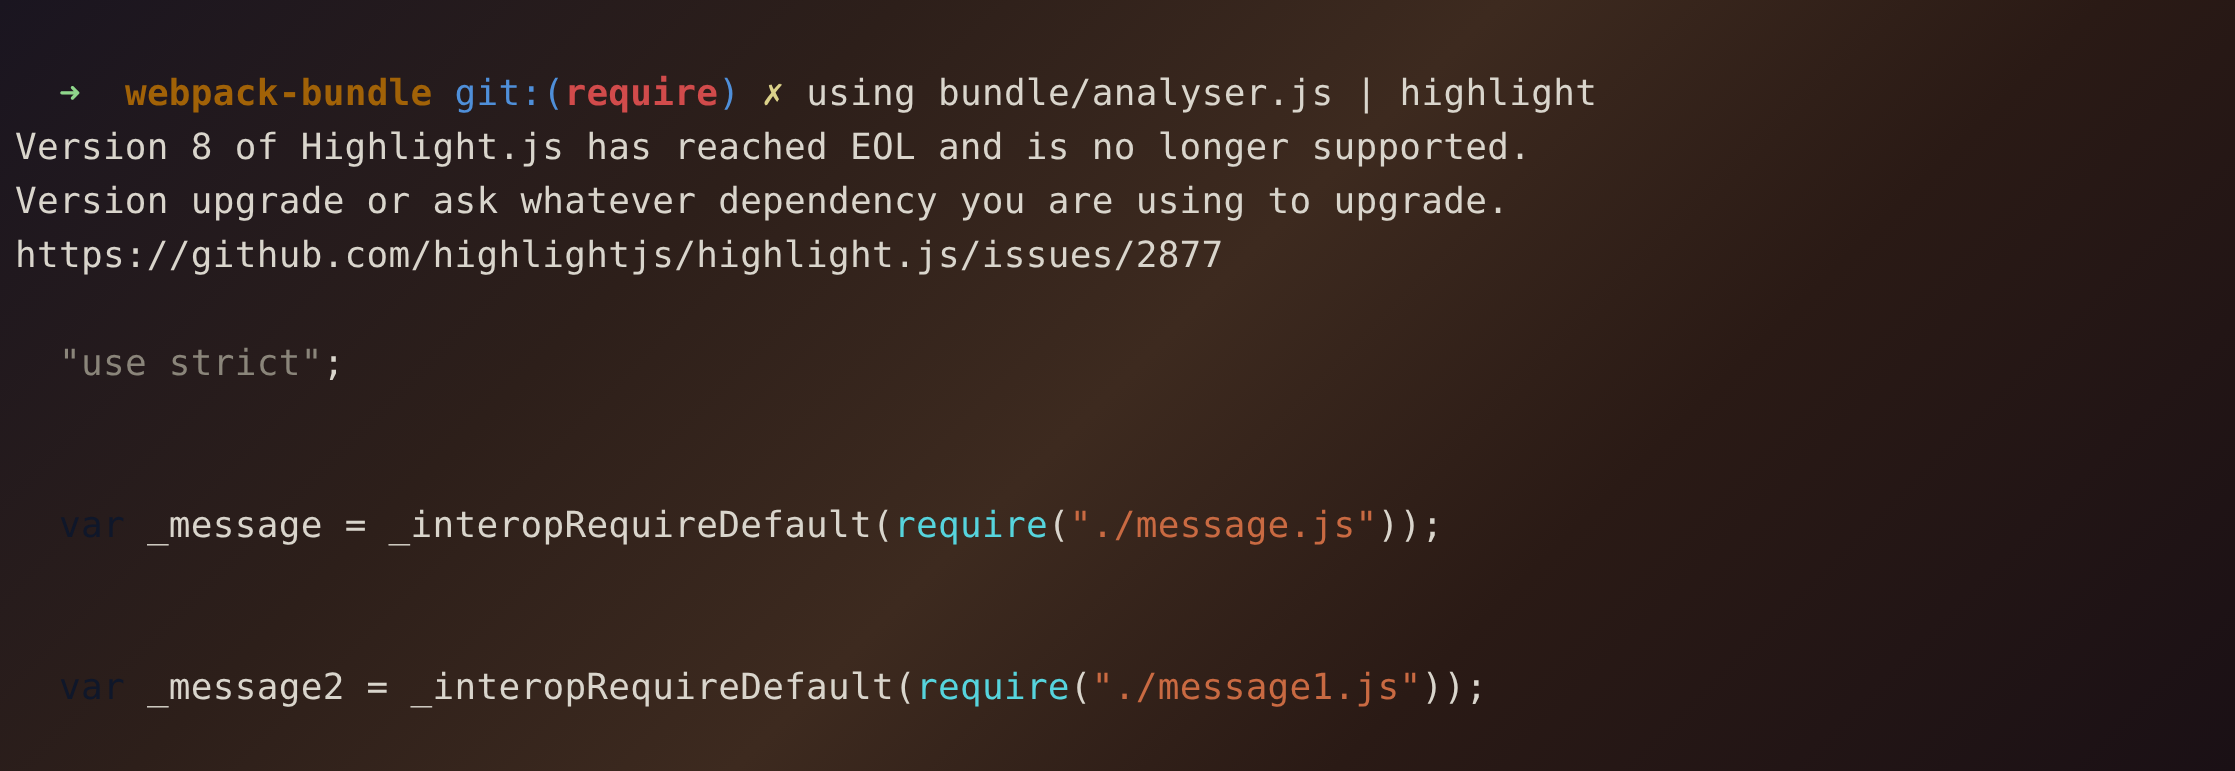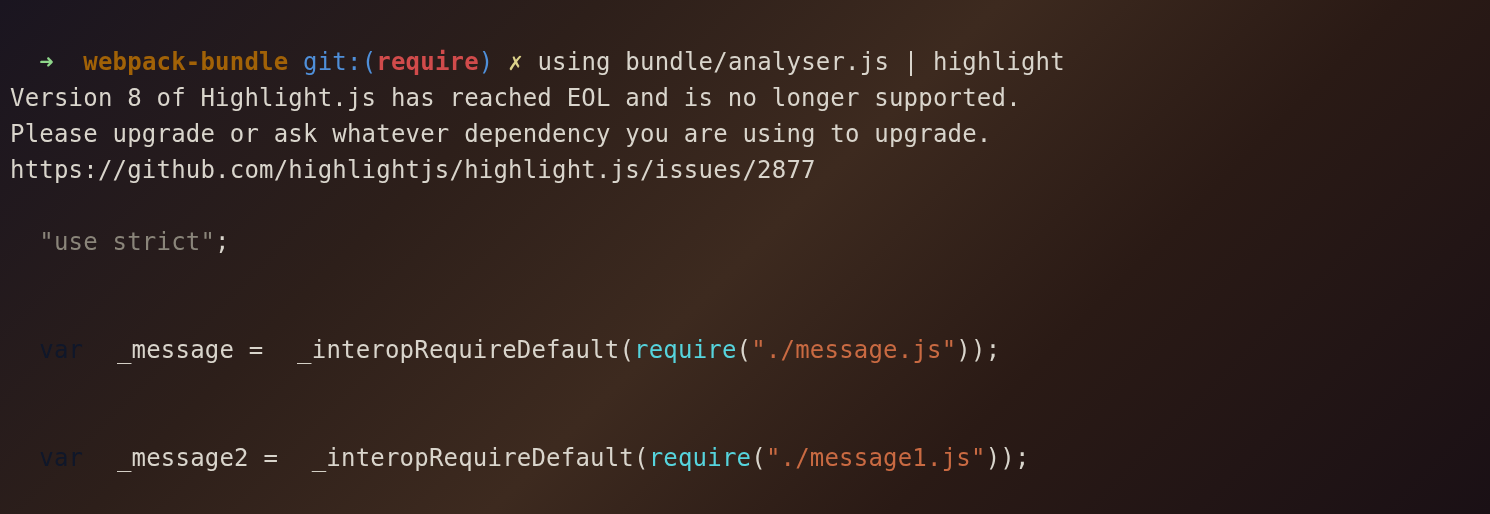--- a/index.html
+++ b/index.html
@@ -20,35 +20,35 @@
   .line { white-space: pre-wrap; word-break: break-all; }
   .arrow { color: #8fd68b; font-weight: bold; }
   .dir { color: #a16207; font-weight: bold; }
   .git-label { color: #4f8fd9; font-weight: normal; }
   .branch { color: #d14b4b; font-weight: bold; }
   .xmark { color: #dcd28a; font-weight: bold; }
   .cmd { color: #d9d5cc; }
   .warn { color: #d9d5cc; }
   .str-dim { color: #8a857a; }
   .kw-var { color: #0f172a; }
-  .ident { color: #d9d5cc; margin-left: 19px; }
+  .ident { color: #d9d5cc; }
   .func-call { color: #56d4dd; text-align: center; }
   .str-orange { color: #c96a42; }
   .punct { color: #d9d5cc; }
   .spacer { height: 36px; }
 </style>
 </head>
 <body>
 
 <div class="line">
   <span class="arrow">➜</span><span>  </span><span class="dir">webpack-bundle</span><span> </span><span class="git-label">git:(</span><span class="branch">require</span><span class="git-label">)</span><span> </span><span class="xmark">✗</span><span> </span><span class="cmd">using bundle/analyser.js | highlight</span>
 </div>
 
 <div class="line warn">Version 8 of Highlight.js has reached EOL and is no longer supported.</div>
-<div class="line warn">Please upgrade or ask whatever dependency you are using to upgrade.</div>
+<div class="line warn">Version upgrade or ask whatever dependency you are using to upgrade.</div>
 <div class="line warn">https://github.com/highlightjs/highlight.js/issues/2877</div>
 
 <div class="line">
   <span class="str-dim">"use strict"</span><span class="punct">;</span>
 </div>
 
 <div class="spacer"></div>
 
 <div class="line">
   <span class="kw-var">var</span><span> </span><span class="ident">_message</span><span class="punct"> = </span><span class="ident">_interopRequireDefault</span><span class="punct">(</span><span class="func-call">require</span><span class="punct">(</span><span class="str-orange">"./message.js"</span><span class="punct">));</span>

